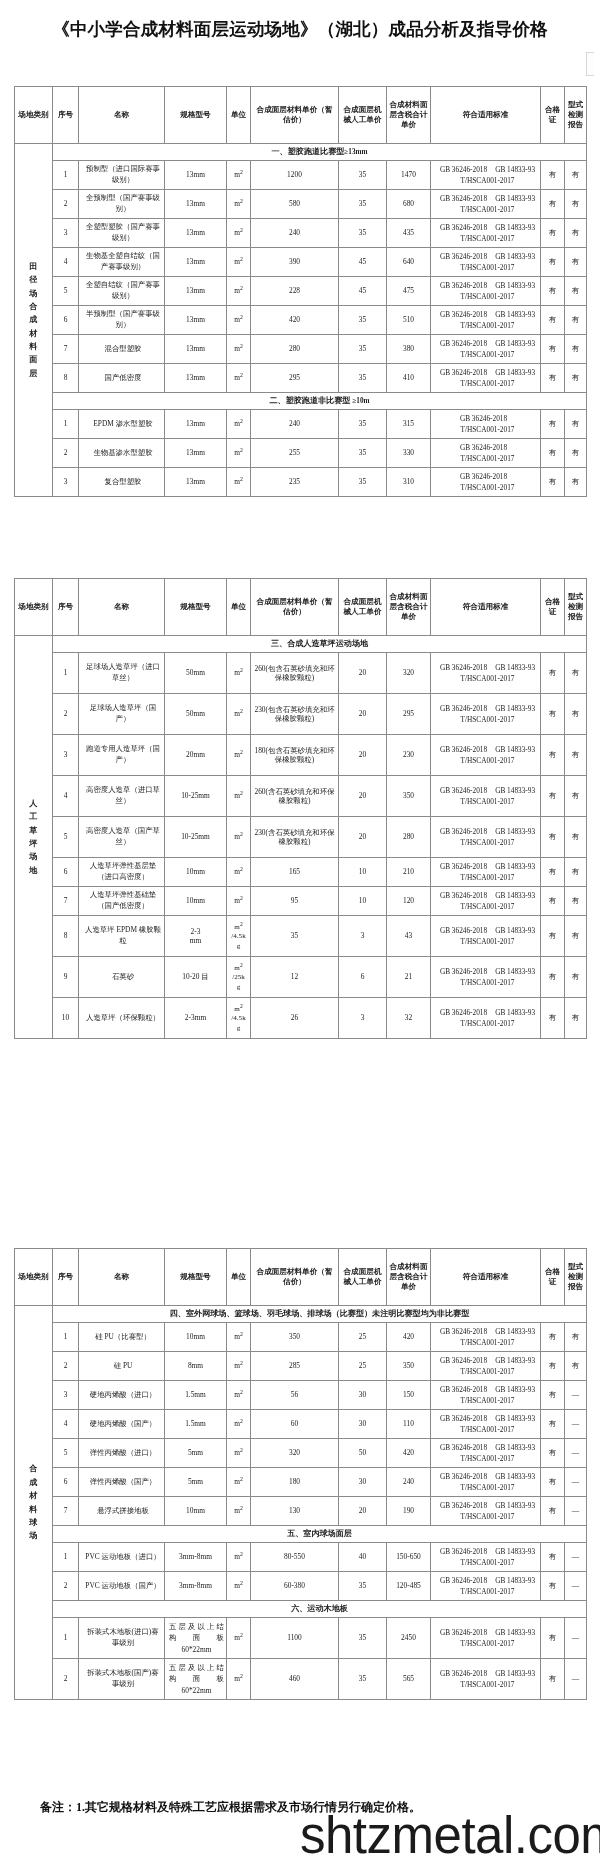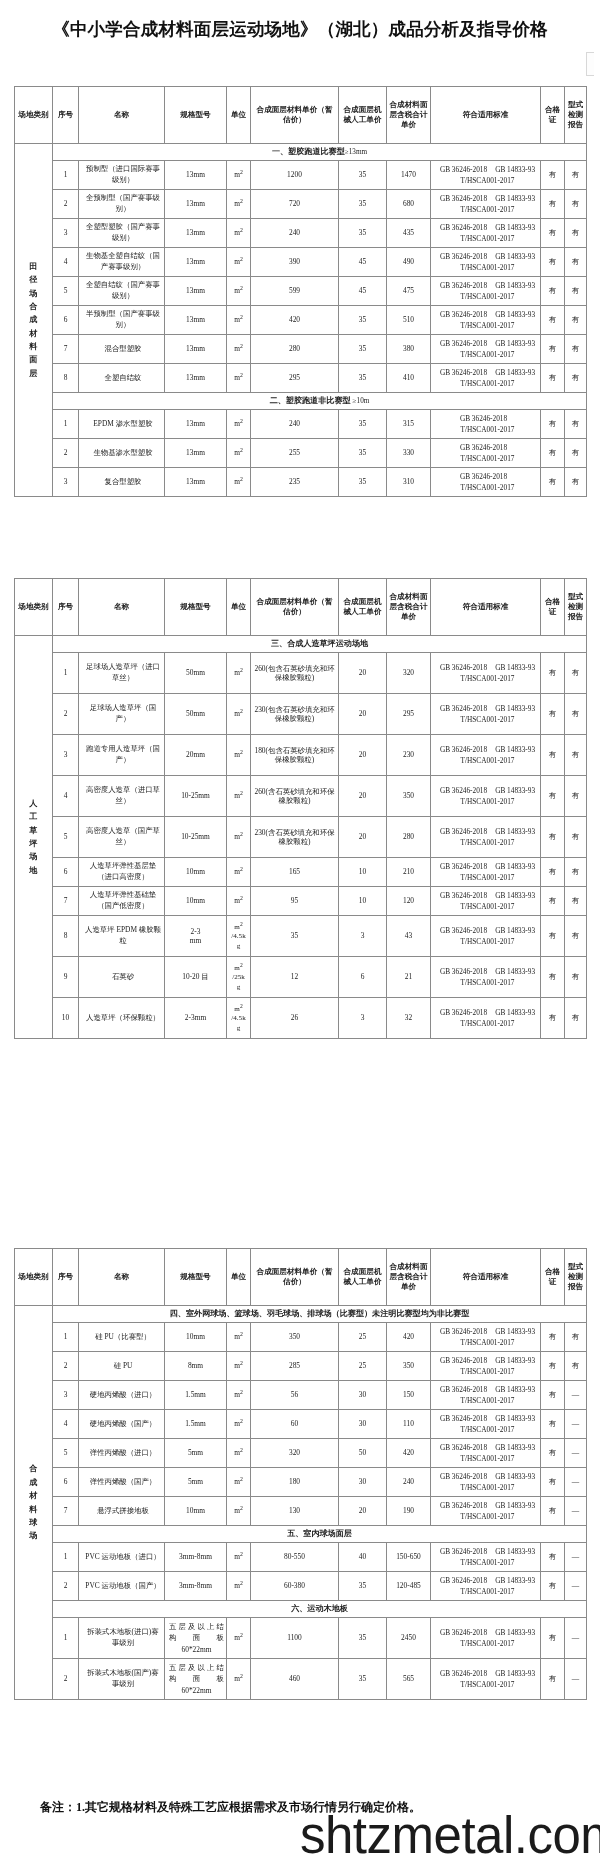--- a/index.html
+++ b/index.html
@@ -93,21 +93,21 @@
     align-items: center;
     justify-content: center;
   }
   .sect-row td {
     text-align: left;
     font-weight: bold;
     font-size: 8.1px;
     padding: 3px 4px 3px 5px;
     height: 14px;
   }
-  .sect-row td .mm { font-size: 7.2px; font-weight: normal; }
+  .sect-row td .mm { font-size: 7.2px; font-weight: bold; }
   .name-cell {
     text-align: left;
     padding-left: 5px !important;
     line-height: 1.45;
     margin-top: 16px;
   }
   .std-cell {
     text-align: left;
     padding-left: 6px !important;
     font-size: 7.3px;
@@ -212,21 +212,21 @@
               <td>1470</td>
               <td class="std-cell"><span class="s1">GB 36246-2018</span>GB 14833-93<br>T/HSCA001-2017</td>
               <td>有</td>
               <td>有</td>
             </tr>
             <tr class="row">
               <td>2</td>
               <td class="name-cell">全预制型（国产赛事级别）</td>
               <td>13mm</td>
               <td><span>m<sup class="m2">2</sup></span></td>
-              <td>720</td>
+              <td>580</td>
               <td>35</td>
               <td>680</td>
               <td class="std-cell"><span class="s1">GB 36246-2018</span>GB 14833-93<br>T/HSCA001-2017</td>
               <td>有</td>
               <td>有</td>
             </tr>
             <tr class="row">
               <td>3</td>
               <td class="name-cell">全塑型塑胶（国产赛事级别）</td>
               <td>13mm</td>
@@ -238,31 +238,31 @@
               <td>有</td>
               <td>有</td>
             </tr>
             <tr class="row">
               <td>4</td>
               <td class="name-cell">生物基全塑自结纹（国产赛事级别）</td>
               <td>13mm</td>
               <td><span>m<sup class="m2">2</sup></span></td>
               <td>390</td>
               <td>45</td>
-              <td>490</td>
+              <td>640</td>
               <td class="std-cell"><span class="s1">GB 36246-2018</span>GB 14833-93<br>T/HSCA001-2017</td>
               <td>有</td>
               <td>有</td>
             </tr>
             <tr class="row">
               <td>5</td>
               <td class="name-cell">全塑自结纹（国产赛事级别）</td>
               <td>13mm</td>
               <td><span>m<sup class="m2">2</sup></span></td>
-              <td>599</td>
+              <td>228</td>
               <td>45</td>
               <td>475</td>
               <td class="std-cell"><span class="s1">GB 36246-2018</span>GB 14833-93<br>T/HSCA001-2017</td>
               <td>有</td>
               <td>有</td>
             </tr>
             <tr class="row">
               <td>6</td>
               <td class="name-cell">半预制型（国产赛事级别）</td>
               <td>13mm</td>
@@ -281,21 +281,21 @@
               <td><span>m<sup class="m2">2</sup></span></td>
               <td>280</td>
               <td>35</td>
               <td>380</td>
               <td class="std-cell"><span class="s1">GB 36246-2018</span>GB 14833-93<br>T/HSCA001-2017</td>
               <td>有</td>
               <td>有</td>
             </tr>
             <tr class="row">
               <td>8</td>
-              <td class="name-cell">全塑自结纹</td>
+              <td class="name-cell">国产低密度</td>
               <td>13mm</td>
               <td><span>m<sup class="m2">2</sup></span></td>
               <td>295</td>
               <td>35</td>
               <td>410</td>
               <td class="std-cell"><span class="s1">GB 36246-2018</span>GB 14833-93<br>T/HSCA001-2017</td>
               <td>有</td>
               <td>有</td>
             </tr>
             <tr class="sect-row">

